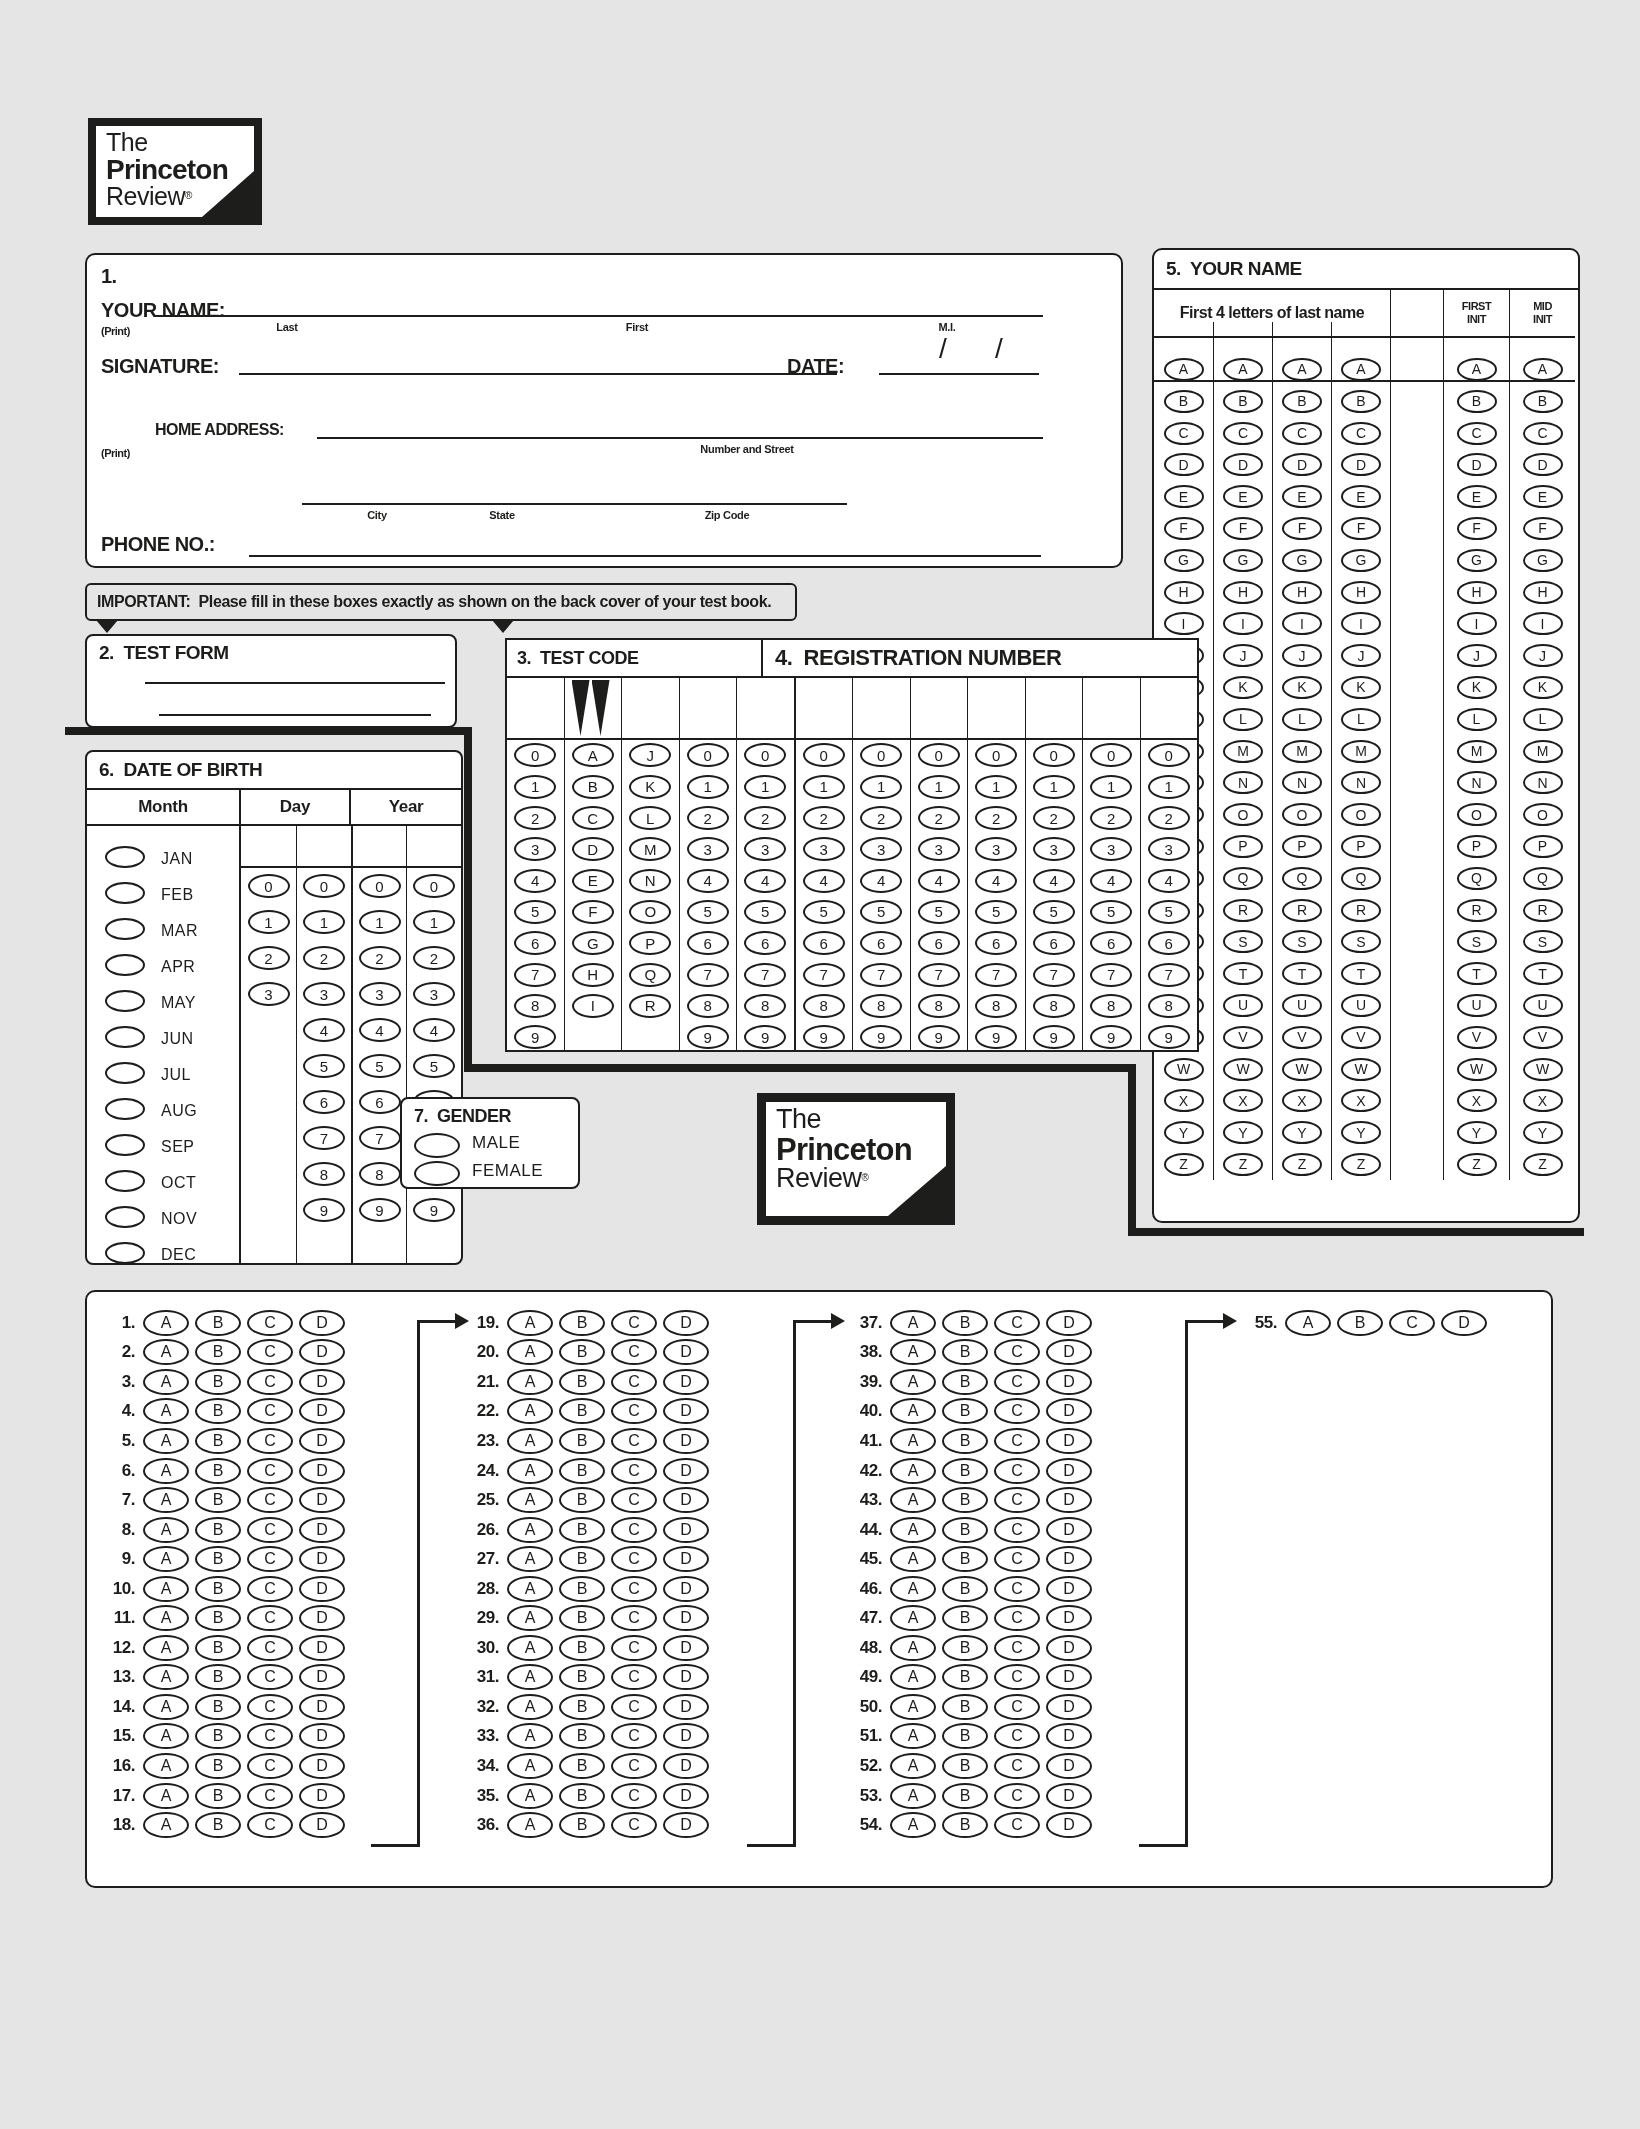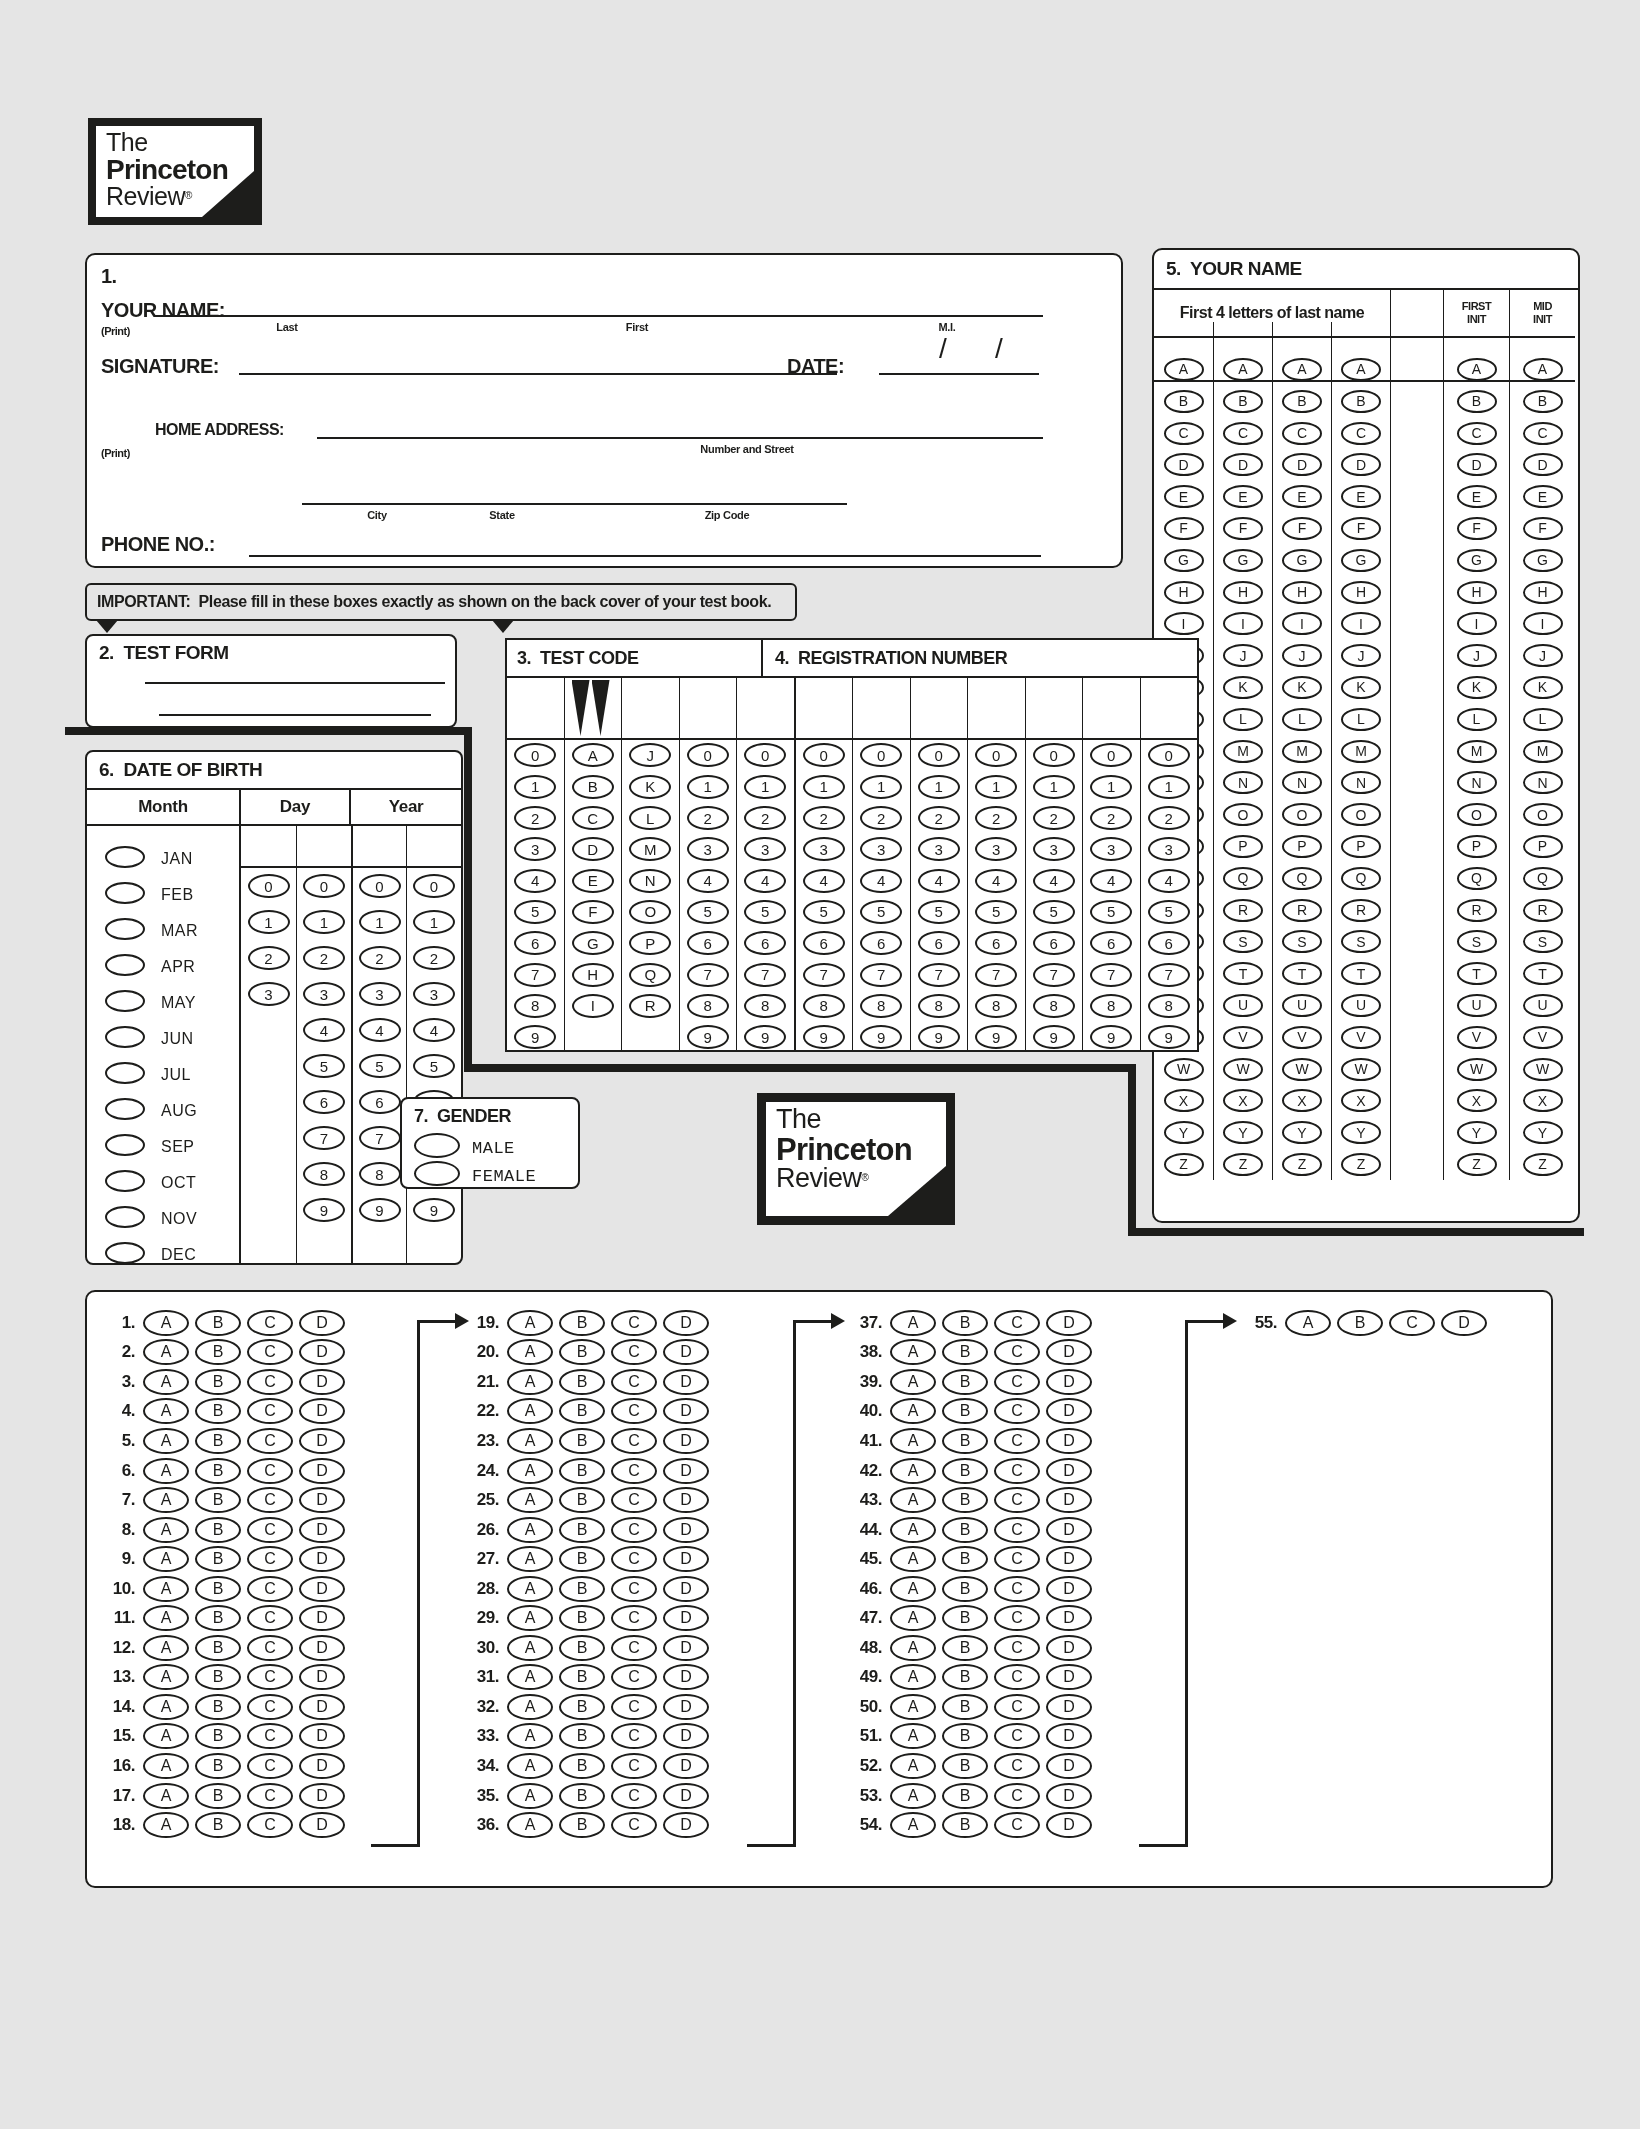--- a/index.html
+++ b/index.html
@@ -37,21 +37,21 @@
                 border-radius:6px;display:flex;align-items:center;padding-left:10px;font-size:16px;
                 font-weight:bold;letter-spacing:-0.4px;white-space:pre-wrap;box-sizing:border-box;}
   .tri{position:absolute;width:0;height:0;border-left:11px solid transparent;
        border-right:11px solid transparent;border-top:13px solid var(--ink);}
   
   .thick{position:absolute;background:var(--ink);}
   
   .s34hrow{display:flex;height:36px;border-bottom:2.5px solid var(--ink);}
   .s34h1{width:256px;border-right:2.5px solid var(--ink);display:flex;align-items:center;padding-left:10px;
          font-size:18px;font-weight:bold;letter-spacing:-0.5px;white-space:pre-wrap;box-sizing:border-box;}
-  .s34h2{flex:1;display:flex;align-items:center;padding-left:12px;font-size:18px;font-weight:bold;
+  .s34h2{flex:1;display:flex;align-items:center;padding-left:12px;font-size:22px;font-weight:bold;
          letter-spacing:-0.5px;white-space:pre-wrap;}
   .s34cols{display:flex;height:375px;}
   .s34col{flex:1;display:flex;flex-direction:column;}
   .bl1{border-left:1.5px solid var(--ink);}
   .bl2{border-left:2.5px solid var(--ink);}
   .s34blank{height:60px;border-bottom:2px solid var(--ink);position:relative;}
   .s34cell{height:31.5px;display:flex;align-items:center;justify-content:center;}
   .wedge{position:absolute;top:2px;left:7px;width:18px;height:56px;background:var(--ink);
          clip-path:polygon(0 0,100% 0,50% 100%);}
   .wedge.w2{left:27px;}
@@ -77,21 +77,21 @@
   .dobMrow{height:36px;display:flex;align-items:flex-end;padding-left:18px;}
   .dobMlbl{margin-left:16px;font-size:16px;letter-spacing:0.5px;}
   .dobGrid{position:absolute;left:152px;top:0;right:0;bottom:0;display:grid;
            grid-template-columns:55px 55px 55px 1fr;grid-template-rows:42px repeat(10,36px) 1fr;
            border-left:2px solid var(--ink);}
   .dobCell{display:flex;align-items:center;justify-content:center;}
   .dbl{border-left:1.5px solid var(--ink);}
   .dbl2{border-left:2px solid var(--ink);}
   .dobWrite{border-bottom:2px solid var(--ink);}
   
-  .grow{position:absolute;display:flex;align-items:flex-end;font-family:Liberation Mono, monospace;}
+  .grow{position:absolute;display:flex;align-items:flex-start;}
   .glbl{margin-left:12px;font-size:17px;letter-spacing:0.5px;}
   
   .ansCol{position:absolute;top:16px;}
   .ansRow{height:29.55px;display:flex;align-items:center;}
   .qnum{width:40px;text-align:right;font-size:17px;font-weight:bold;letter-spacing:-0.5px;margin-right:8px;flex:none;}
   .conn{position:absolute;background:var(--ink);}
   .ahead{position:absolute;width:0;height:0;border-top:8px solid transparent;
          border-bottom:8px solid transparent;border-left:14px solid var(--ink);}
 </style>
 </head>

